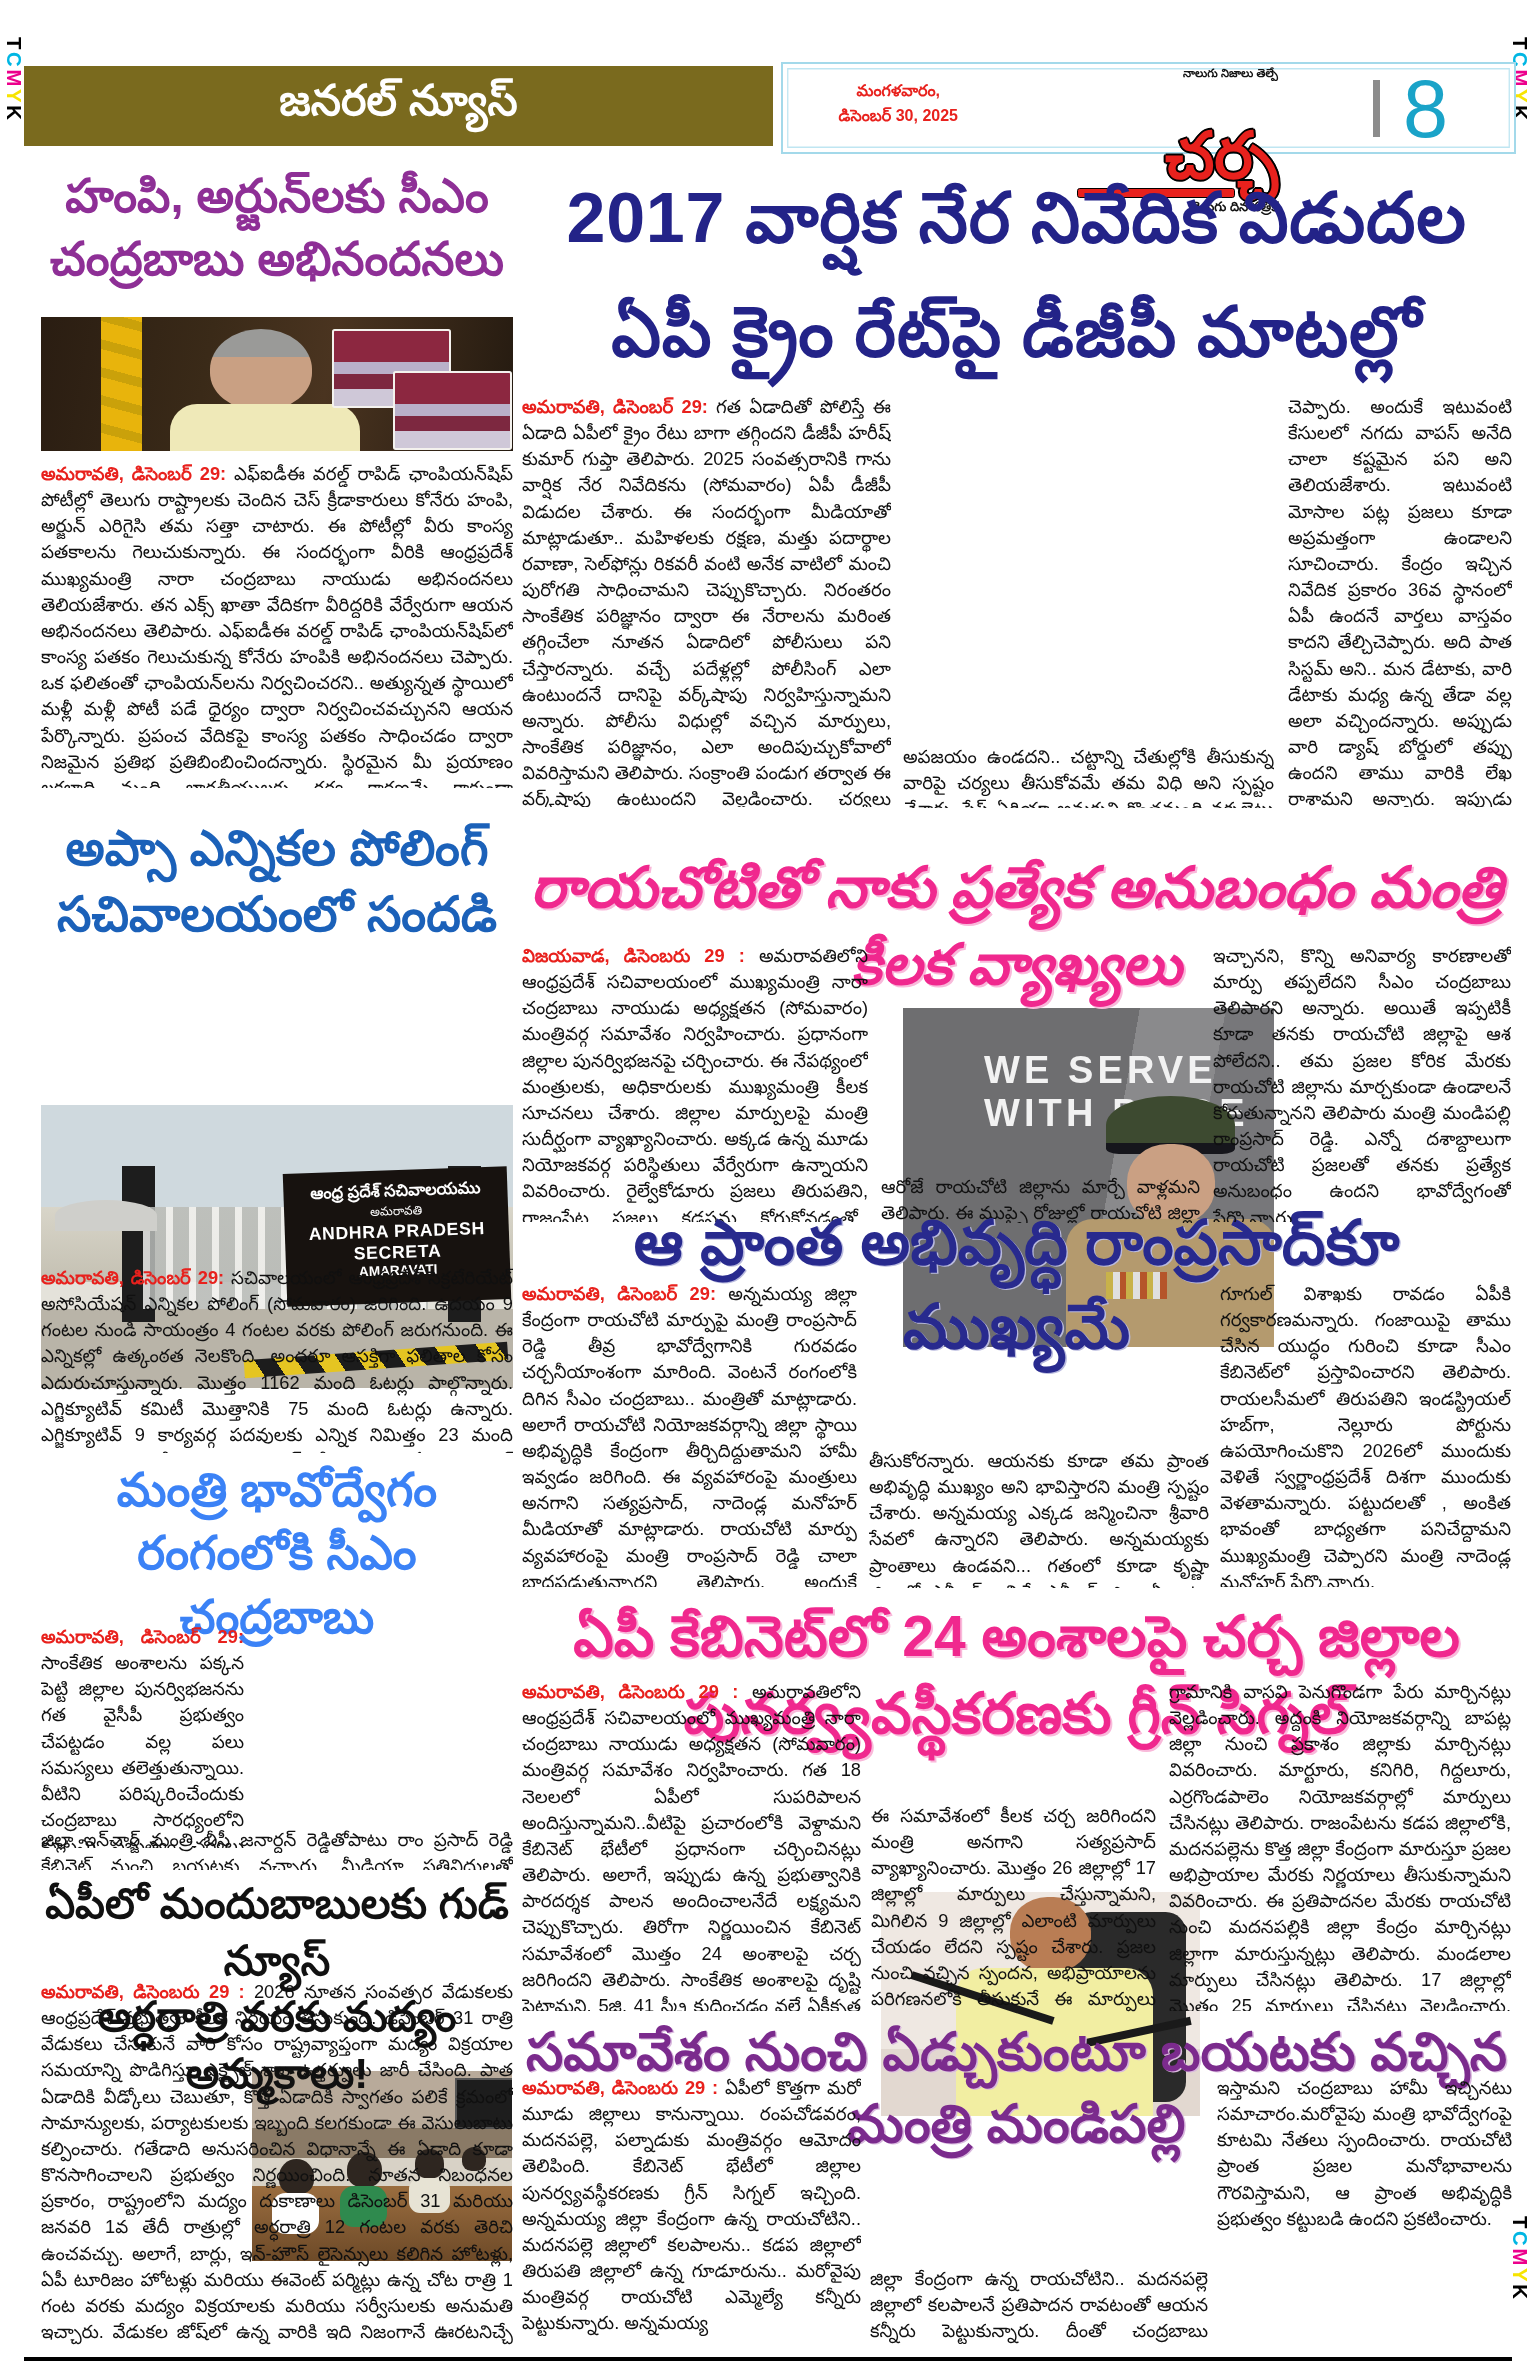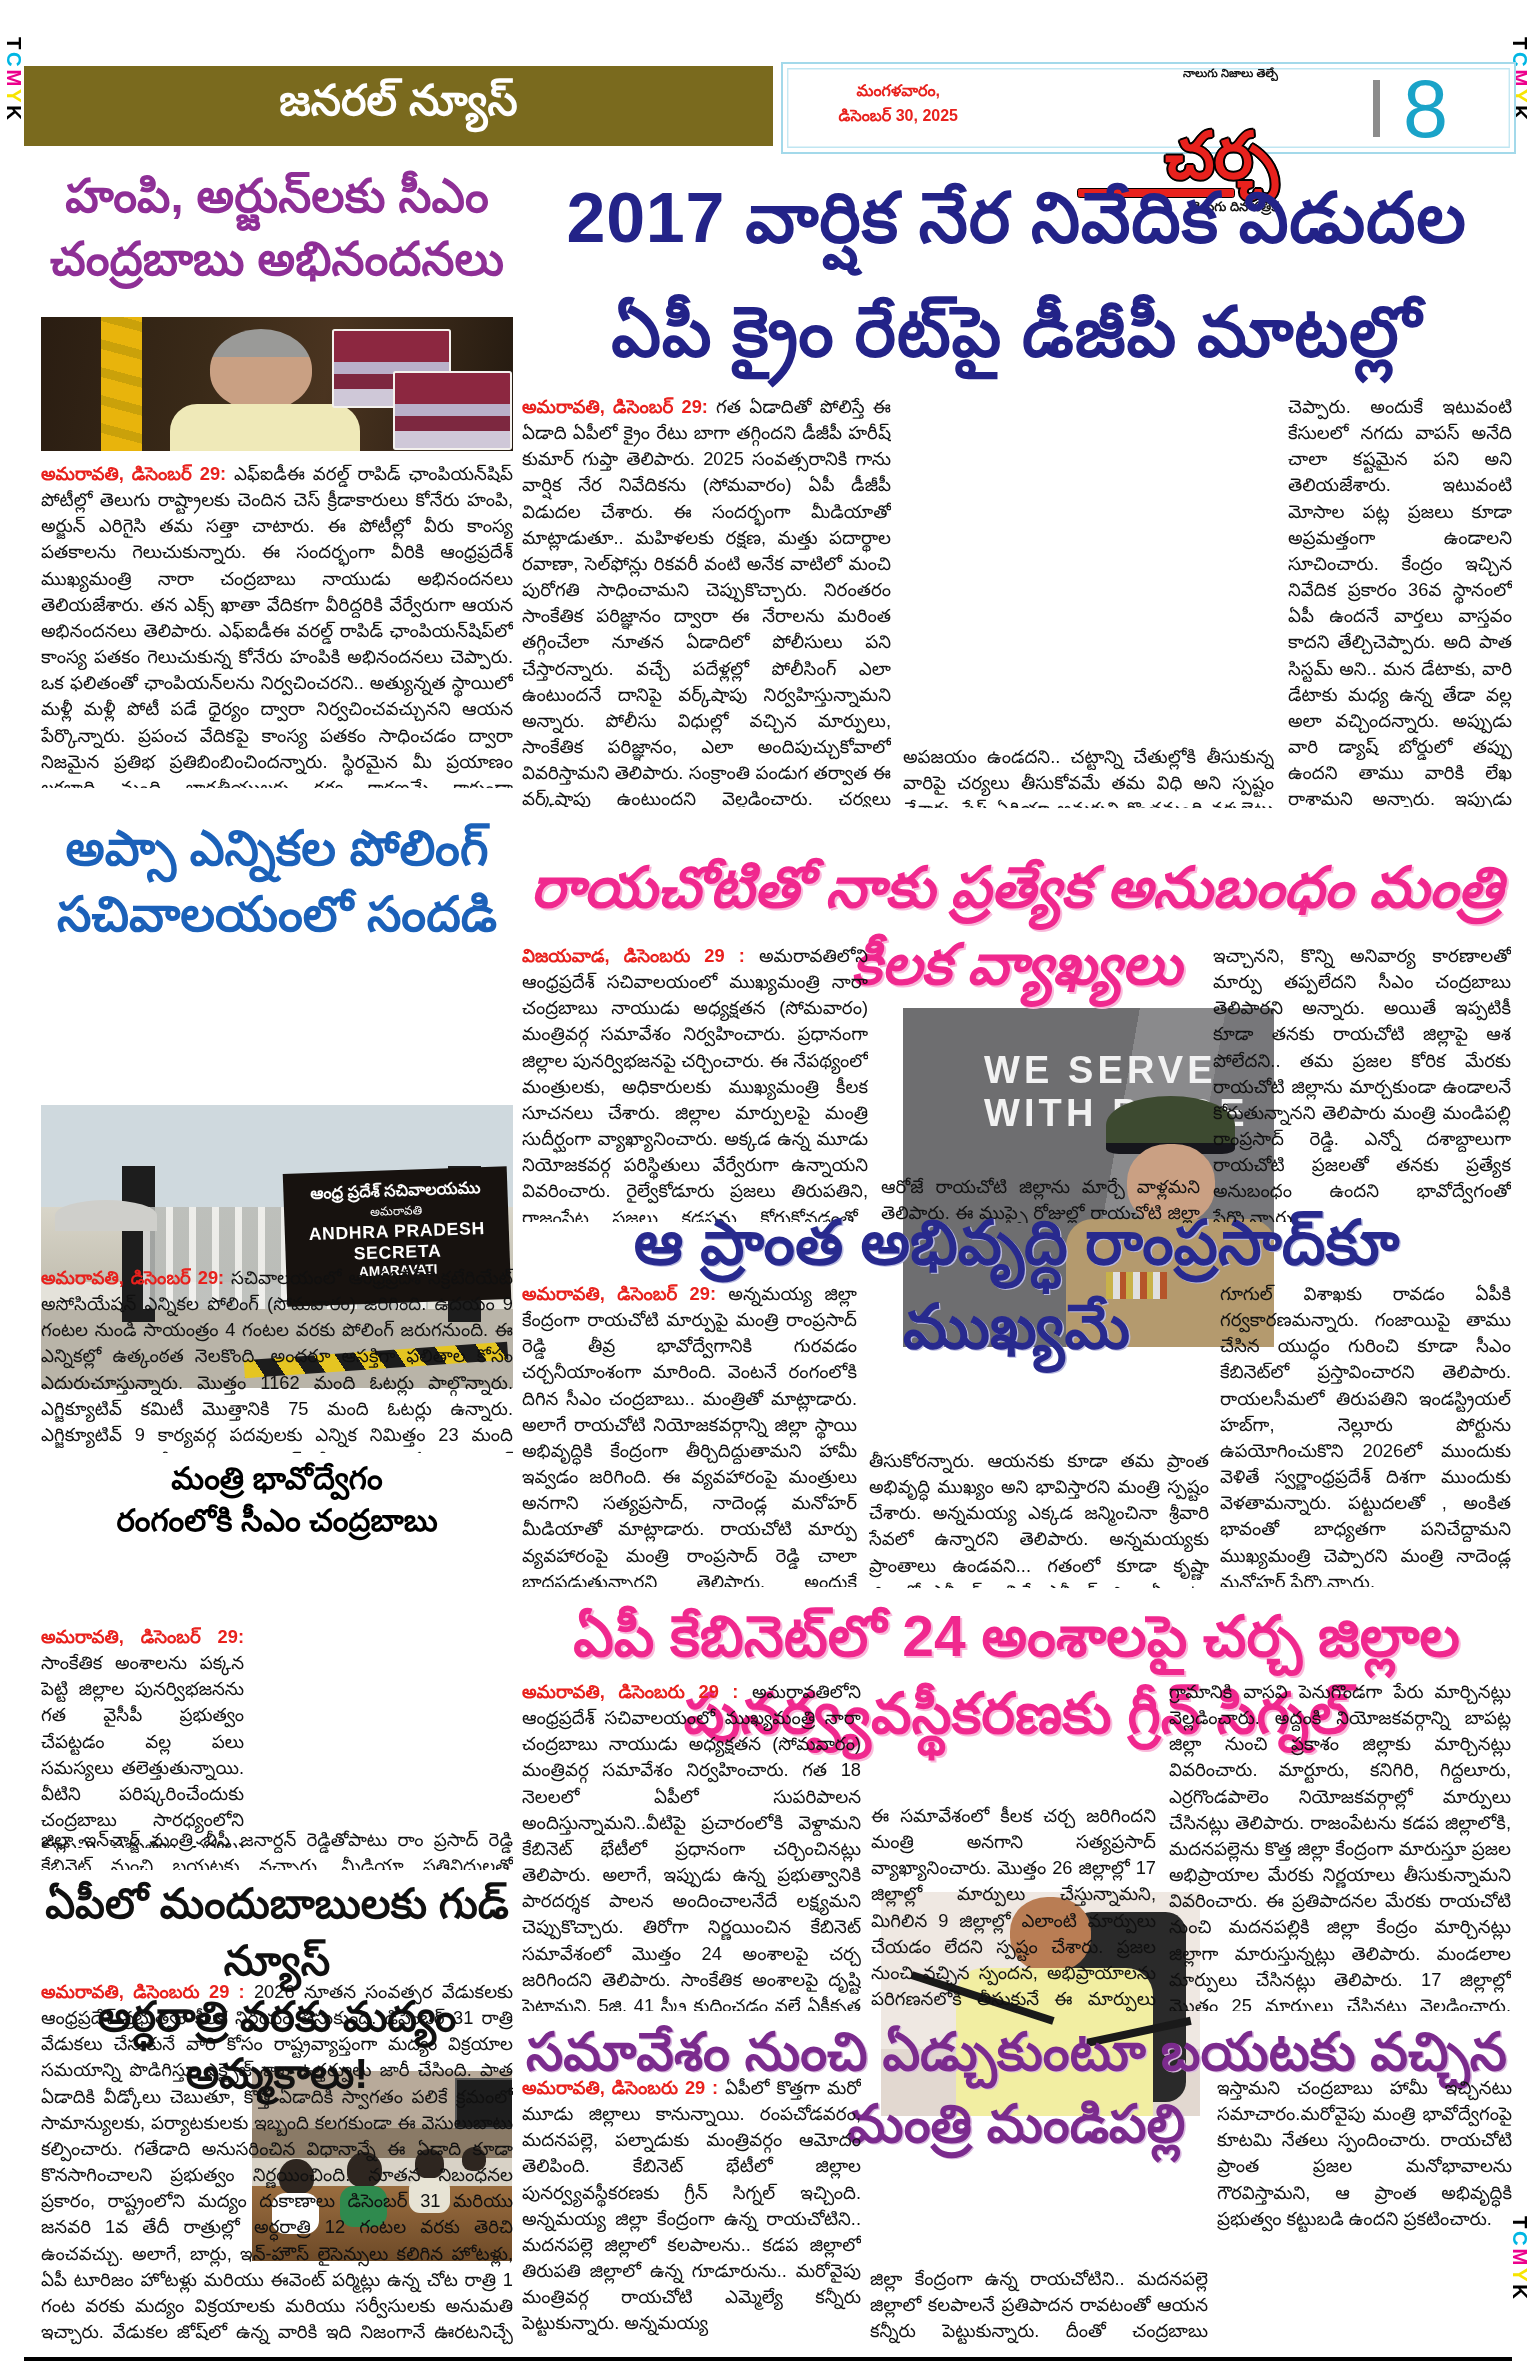--- a/index.html
+++ b/index.html
@@ -15,21 +15,21 @@
   .mast-title{color:#e8211d;font-weight:bold;font-size:65px;line-height:.95;text-shadow:-2px 0 #000,2px 0 #000,0 -2px #000,0 2px #000,-1.4px -1.4px #000,1.4px 1.4px #000,-1.4px 1.4px #000,1.4px -1.4px #000;margin-top:42px;}
   .mast-underline{background:#e8211d;height:8.1px;border:1.4px solid #000;border-radius:2.7px;}
   .mast-tag{color:#111;font-size:11.5px;font-weight:bold;}
   .mast-sub{color:#111;font-size:13px;font-weight:bold;}
   .page-no{color:#1aa3c8;font-size:81px;line-height:1;}
   .vbar{background:#8c8c8c;width:6.8px;height:57px;}
   
   .hl{font-weight:bold;text-align:center;line-height:1.35;}
   .hl-purple{color:#8e2f96;font-size:47px;}
   .hl-blue{color:#1b61b9;font-size:49px;}
-  .hl-teal{color:#000000;font-size:31px;}
+  .hl-teal{color:#3b82f6;font-size:47px;}
   .hl-black{color:#111;font-size:42px;}
   .hl-navy-big{color:#232388;font-size:70px;letter-spacing:0.7px;}
   .hl-pink{color:#f0288e;font-size:57px;text-shadow:2px 2px 0 #f9b9da;}
   .hl-navyline{color:#282a8e;font-size:62px;text-shadow:1.4px 1.4px 0 #b9bade;}
   .hl-purple2{color:#7b2b8d;font-size:53px;text-shadow:1.4px 1.4px 0 #d9b9de;}
   
   .body{font-size:18.3px;line-height:1.43;text-align:justify;color:#101010;overflow:hidden;}
   .dateline{color:#e8211d;font-weight:bold;}
   .bottom-rule{background:#000;height:4.1px;}
   

